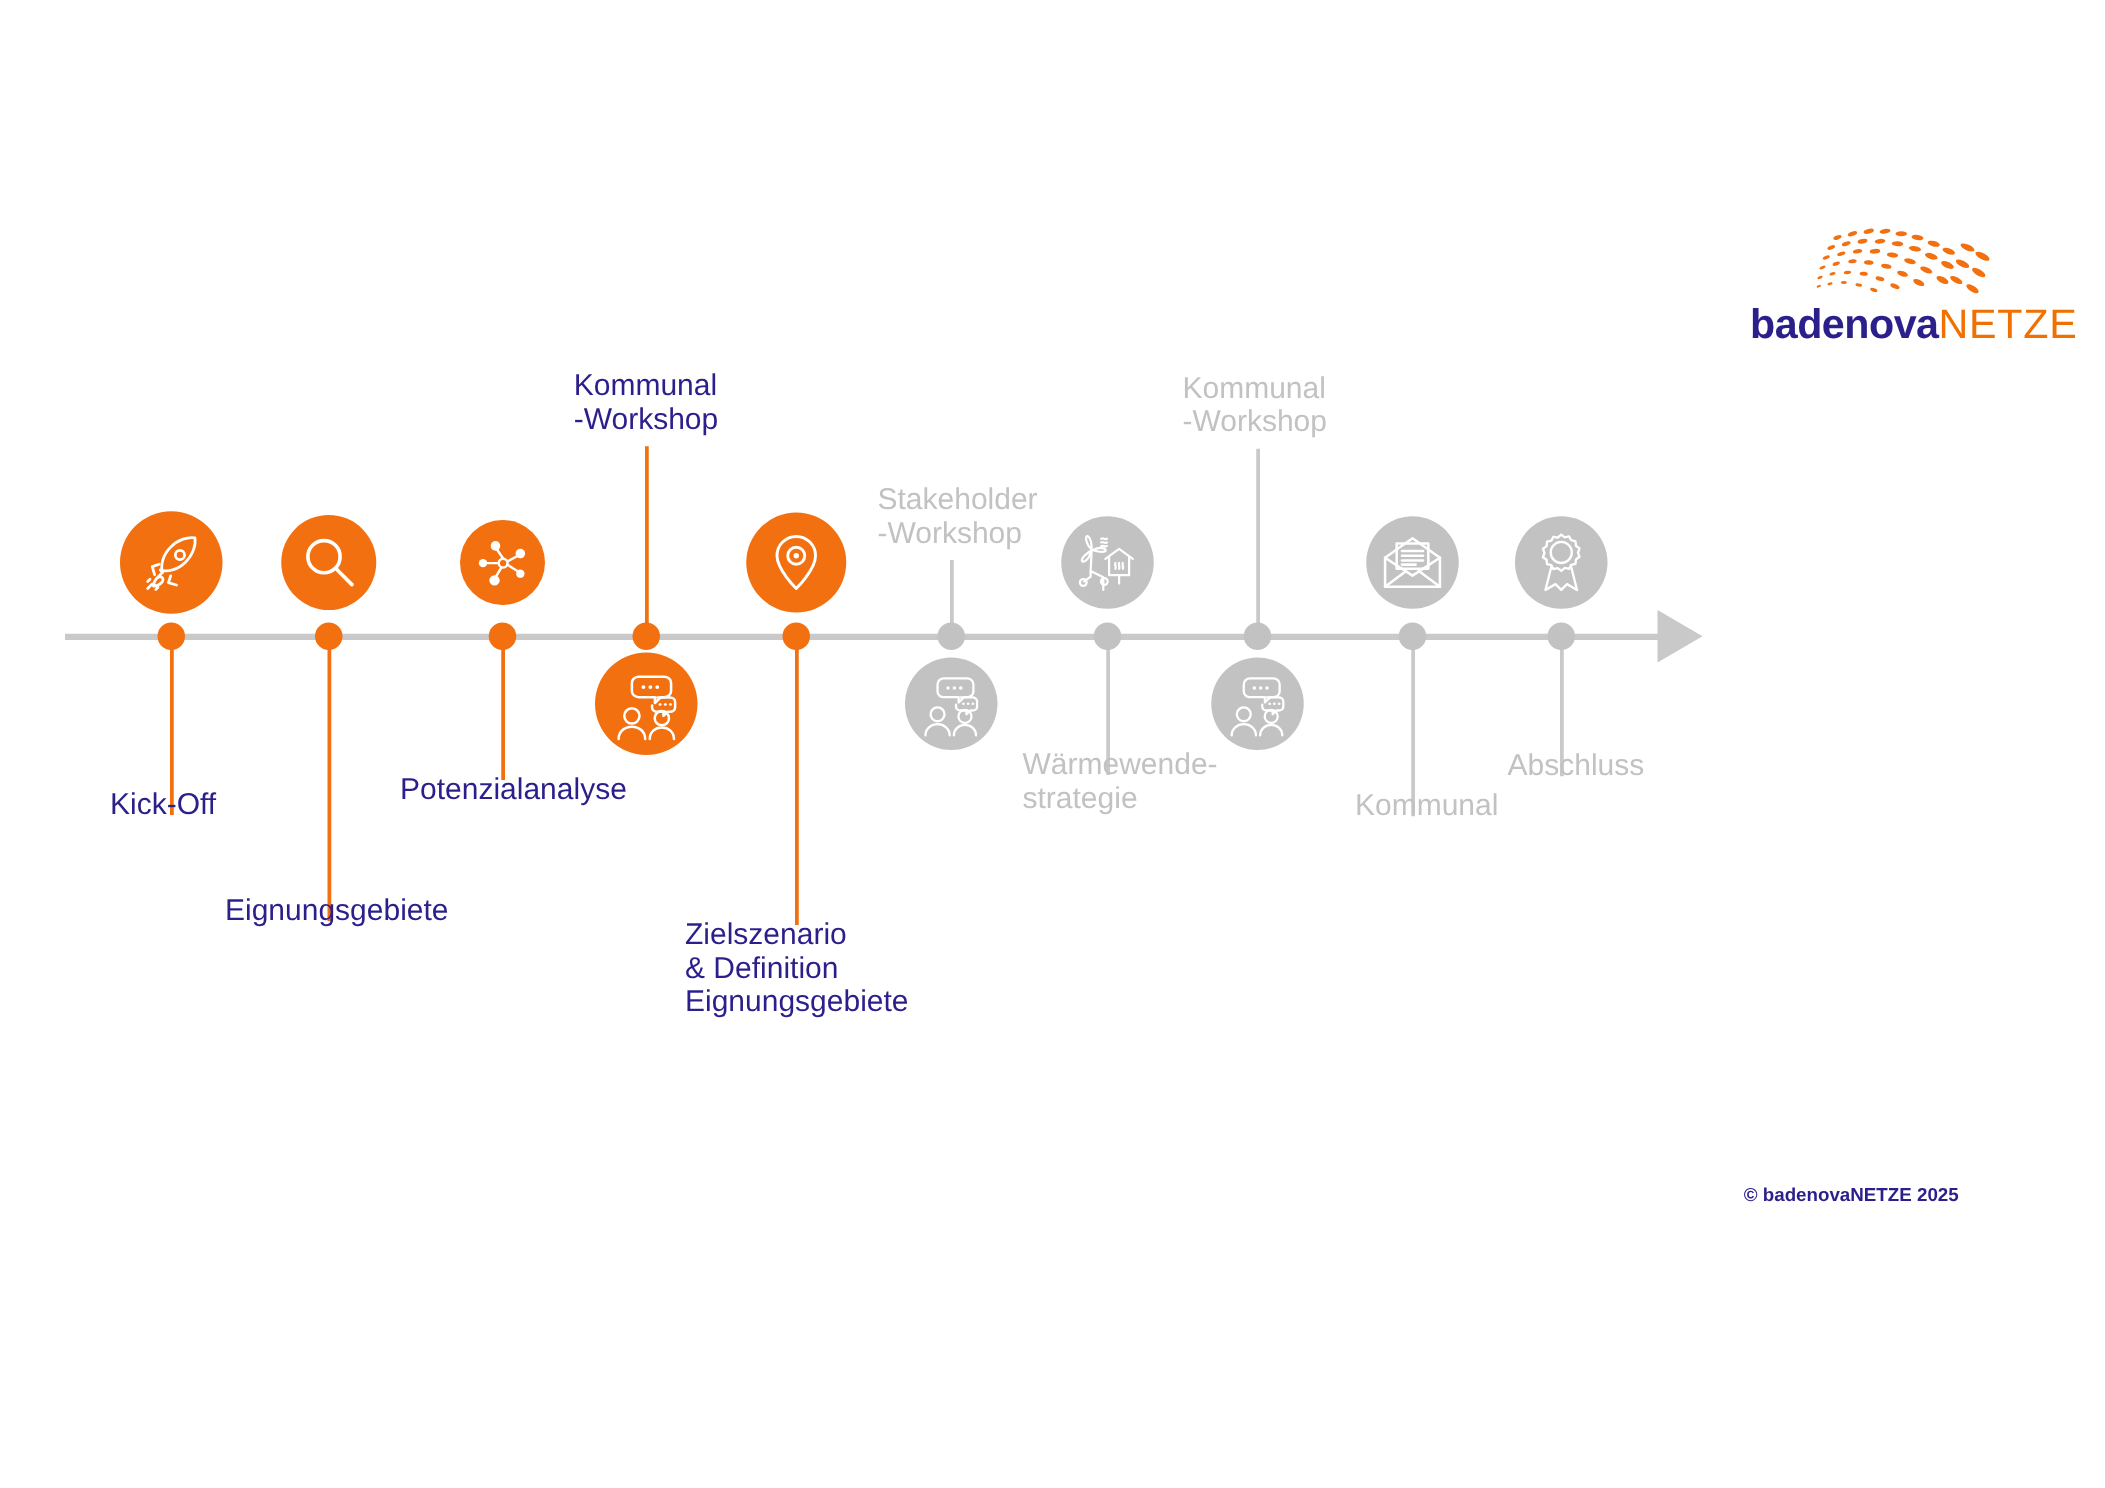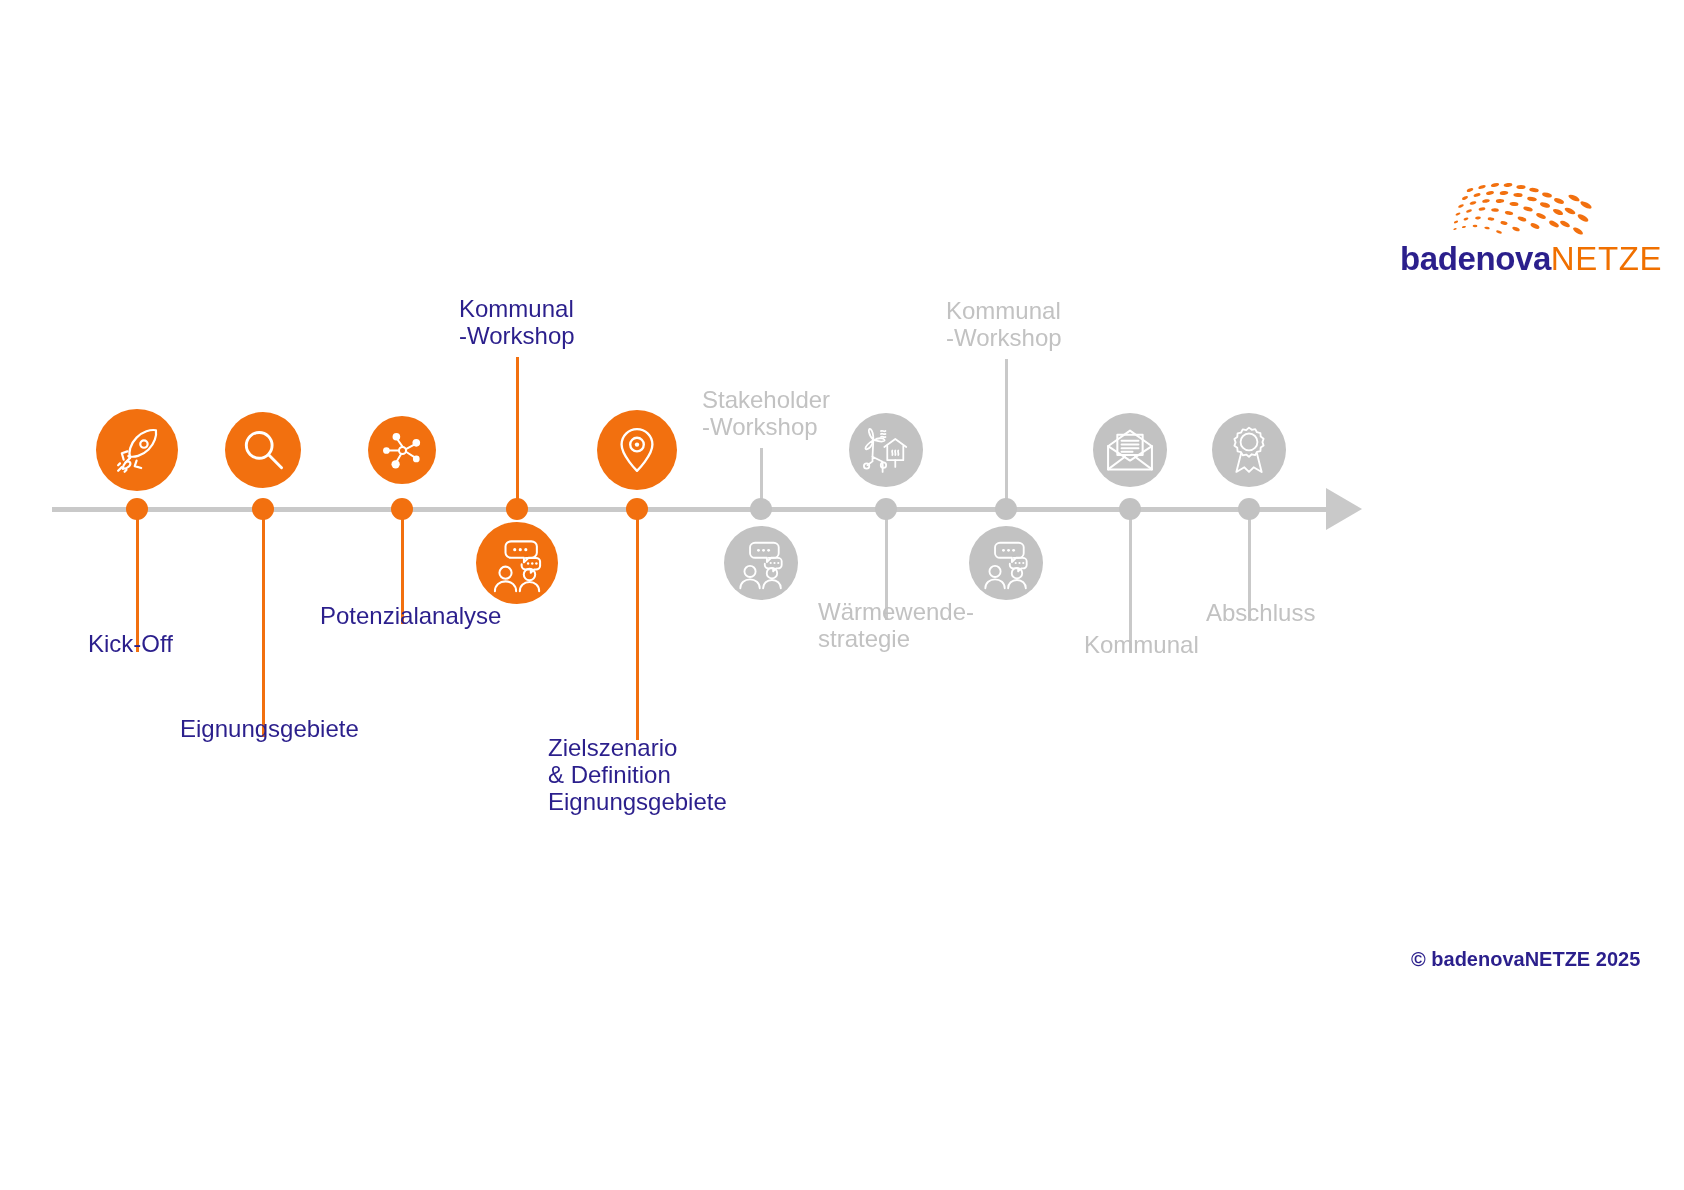--- a/index.html
+++ b/index.html
@@ -116,25 +116,24 @@
     white-space: pre-line;
   }
   .caption.blue { color: #2b1f8c; }
   .caption.gray { color: #c2c2c2; }
 
   
   #copyright {
     position: absolute;
     left: 1395px;
     top: 948px;
-    font-size: 20px;
+    font-size: 15px;
     color: #2b1f8c;
     font-weight: bold;
     white-space: nowrap;
-    margin-left: 16px;
   }
 </style>
 </head>
 <body>
 
 <div id="stage">
 
   <div id="logo">
     <svg id="logo-swoosh" viewBox="0 0 190 70">
       <g fill="#f2700f">
@@ -240,21 +239,21 @@
       <line x1="30" y1="37" x2="24" y2="47"></line>
       <line x1="27" y1="32" x2="14" y2="32"></line>
       <circle cx="24" cy="14" r="5" fill="#fff" stroke="none"></circle>
       <circle cx="50" cy="22" r="5" fill="#fff" stroke="none"></circle>
       <circle cx="50" cy="43" r="4.4" fill="#fff" stroke="none"></circle>
       <circle cx="23" cy="50" r="5.4" fill="#fff" stroke="none"></circle>
       <circle cx="11" cy="32" r="4.4" fill="#fff" stroke="none"></circle>
     </svg>
         </span>
       </div>
-      <div class="caption blue" style="left: 320px; top: 602px;">Potenzialanalyse</div>
+      <div class="caption blue" style="left: 320px; top: 618px;">Potenzialanalyse</div>
       <div class="stem orange" style="left: 516px; top: 357px; height: 143px;"></div>
       <div class="dot orange" style="left: 506px;"></div>
       <div class="bubble orange" style="left: 476px; top: 522px; width: 82px; height: 82px;">
         <span>
           <svg viewBox="0 0 64 64" width="59" height="59" fill="none" stroke="#fff" stroke-width="2.2" stroke-linecap="round" stroke-linejoin="round">
       <path d="M25 8h22c3.3 0 6 2.4 6 5.4v7c0 3-2.7 5.4-6 5.4h-3l-5 5v-5H25c-3.3 0-6-2.4-6-5.4v-7C19 10.4 21.7 8 25 8z"></path>
       <circle cx="29" cy="17" r="1.7" fill="#fff" stroke="none"></circle>
       <circle cx="35" cy="17" r="1.7" fill="#fff" stroke="none"></circle>
       <circle cx="41" cy="17" r="1.7" fill="#fff" stroke="none"></circle>
       <path d="M41 26h11c2.5 0 4.5 1.7 4.5 3.9v4.6c0 2.2-2 3.9-4.5 3.9h-2l-3.6 3.6V38.4H41c-2.5 0-4.5-1.7-4.5-3.9v-1.6"></path>

